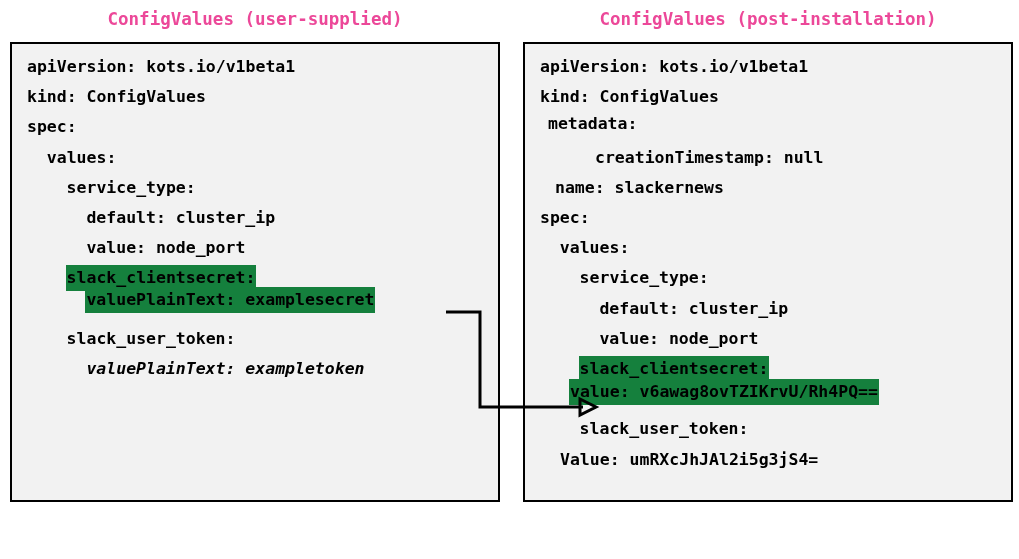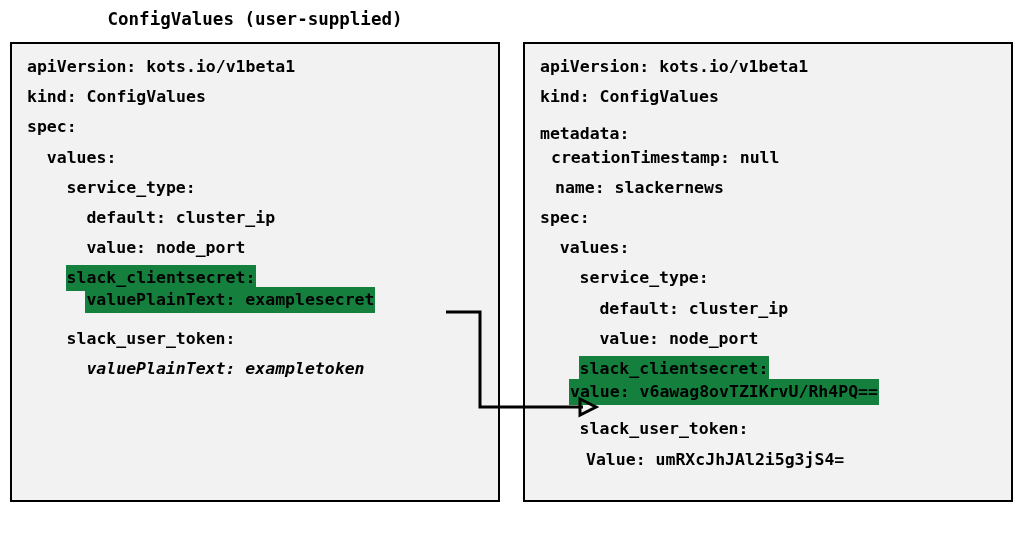--- a/index.html
+++ b/index.html
@@ -19,21 +19,21 @@
     position: absolute;
     inset: 0;
   }
 
   
   .panel-title {
     position: absolute;
     font-family: "DejaVu Sans Mono", "Liberation Mono", monospace;
     font-size: 17.5px;
     font-weight: 700;
-    color: #000000;
+    color: #ec4899;
     letter-spacing: 0px;
     white-space: nowrap;
     text-align: center;
     top: 9px;
   }
   #title-left  { left: 10px;  width: 490px; }
   #title-right { left: 523px; width: 490px; }
 
   
   .panel {
@@ -85,20 +85,21 @@
     pointer-events: none;
   }
 </style>
 </head>
 <body>
 
 <div class="canvas">
 
   <div class="panel-title" id="title-left">ConfigValues (user-supplied)</div>
 
+  <div class="panel-title" id="title-right">ConfigValues (post-installation)</div>
 
   <div class="panel" id="panel-left">
     <div class="code-block" id="code-left">
         <div class="code-line" style="top: 0px; padding-left: 14px;"><span class="seg">apiVersion: kots.io/v1beta1</span></div>
         <div class="code-line" style="top: 30.2px; padding-left: 14px;"><span class="seg">kind: ConfigValues</span></div>
         <div class="code-line" style="top: 60.4px; padding-left: 14px;"><span class="seg">spec:</span></div>
         <div class="code-line" style="top: 90.6px; padding-left: 33.8px;"><span class="seg">values:</span></div>
         <div class="code-line" style="top: 120.8px; padding-left: 53.6px;"><span class="seg">service_type:</span></div>
         <div class="code-line" style="top: 151px; padding-left: 73.4px;"><span class="seg">default: cluster_ip</span></div>
         <div class="code-line" style="top: 181.2px; padding-left: 73.4px;"><span class="seg">value: node_port</span></div>
@@ -106,32 +107,32 @@
         <div class="code-line hl" style="top: 233px; padding-left: 73.4px;"><span class="seg">valuePlainText: examplesecret</span></div>
         <div class="code-line" style="top: 271.8px; padding-left: 53.6px;"><span class="seg">slack_user_token:</span></div>
         <div class="code-line" style="top: 302px; padding-left: 73.4px; font-style: italic;"><span class="seg">valuePlainText: exampletoken</span></div>
       </div>
   </div>
 
   <div class="panel" id="panel-right">
     <div class="code-block" id="code-right">
         <div class="code-line" style="top: 0px; padding-left: 14px;"><span class="seg">apiVersion: kots.io/v1beta1</span></div>
         <div class="code-line" style="top: 30.2px; padding-left: 14px;"><span class="seg">kind: ConfigValues</span></div>
-        <div class="code-line" style="top: 67px; padding-left: 14px;"><span class="seg">metadata:</span></div>
-        <div class="code-line" style="top: 90.6px; padding-left: 25px;"><span class="seg">creationTimestamp: null</span></div>
+        <div class="code-line" style="top: 57px; padding-left: 22px;"><span class="seg">metadata:</span></div>
+        <div class="code-line" style="top: 90.6px; padding-left: 25px; margin-left: 44px;"><span class="seg">creationTimestamp: null</span></div>
         <div class="code-line" style="top: 120.8px; padding-left: 29px;"><span class="seg">name: slackernews</span></div>
         <div class="code-line" style="top: 151px; padding-left: 14px;"><span class="seg">spec:</span></div>
         <div class="code-line" style="top: 181.2px; padding-left: 33.8px;"><span class="seg">values:</span></div>
         <div class="code-line" style="top: 211.4px; padding-left: 53.6px;"><span class="seg">service_type:</span></div>
         <div class="code-line" style="top: 241.6px; padding-left: 73.4px;"><span class="seg">default: cluster_ip</span></div>
         <div class="code-line" style="top: 271.8px; padding-left: 73.4px;"><span class="seg">value: node_port</span></div>
         <div class="code-line hl" style="top: 302px; padding-left: 53.6px;"><span class="seg">slack_clientsecret:</span></div>
         <div class="code-line hl" style="top: 325px; padding-left: 44px;"><span class="seg">value: v6awag8ovTZIKrvU/Rh4PQ==</span></div>
         <div class="code-line" style="top: 362.4px; padding-left: 53.6px;"><span class="seg">slack_user_token:</span></div>
-        <div class="code-line" style="top: 392.6px; padding-left: 60px;"><span class="seg">Value: umRXcJhJAl2i5g3jS4=</span></div>
+        <div class="code-line" style="top: 392.6px; padding-left: 34px;"><span class="seg">Value: umRXcJhJAl2i5g3jS4=</span></div>
       </div>
   </div>
 
   <svg id="connector" viewBox="0 0 1019 559" xmlns="http://www.w3.org/2000/svg">
     <g>
       <polyline points="446,312 480,312 480,407 583,407" fill="none" stroke="#000000" stroke-width="3"></polyline>
       <polygon points="580,399 596,407 580,415" fill="none" stroke="#000000" stroke-width="3" stroke-linejoin="miter"></polygon>
     </g>
   </svg>
 

